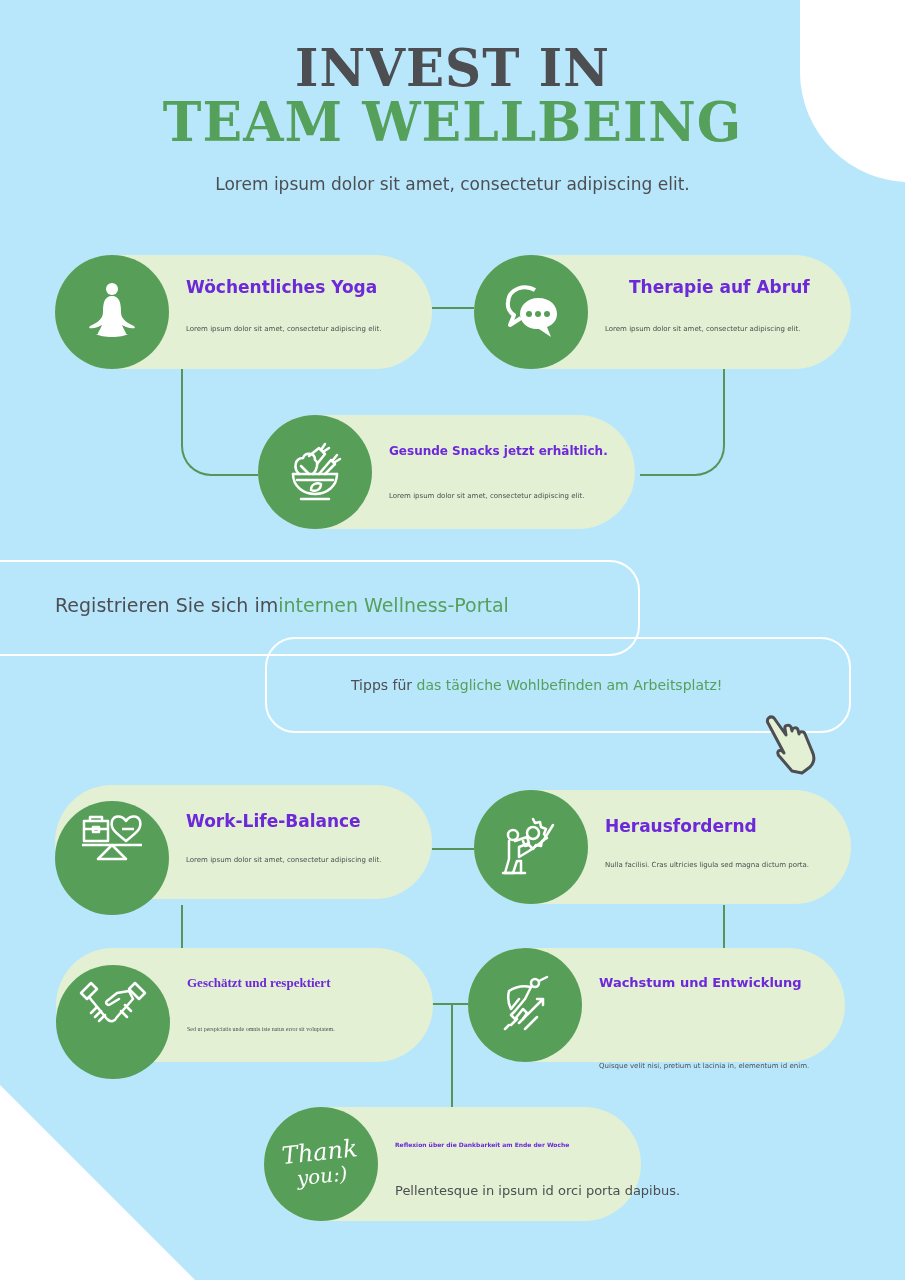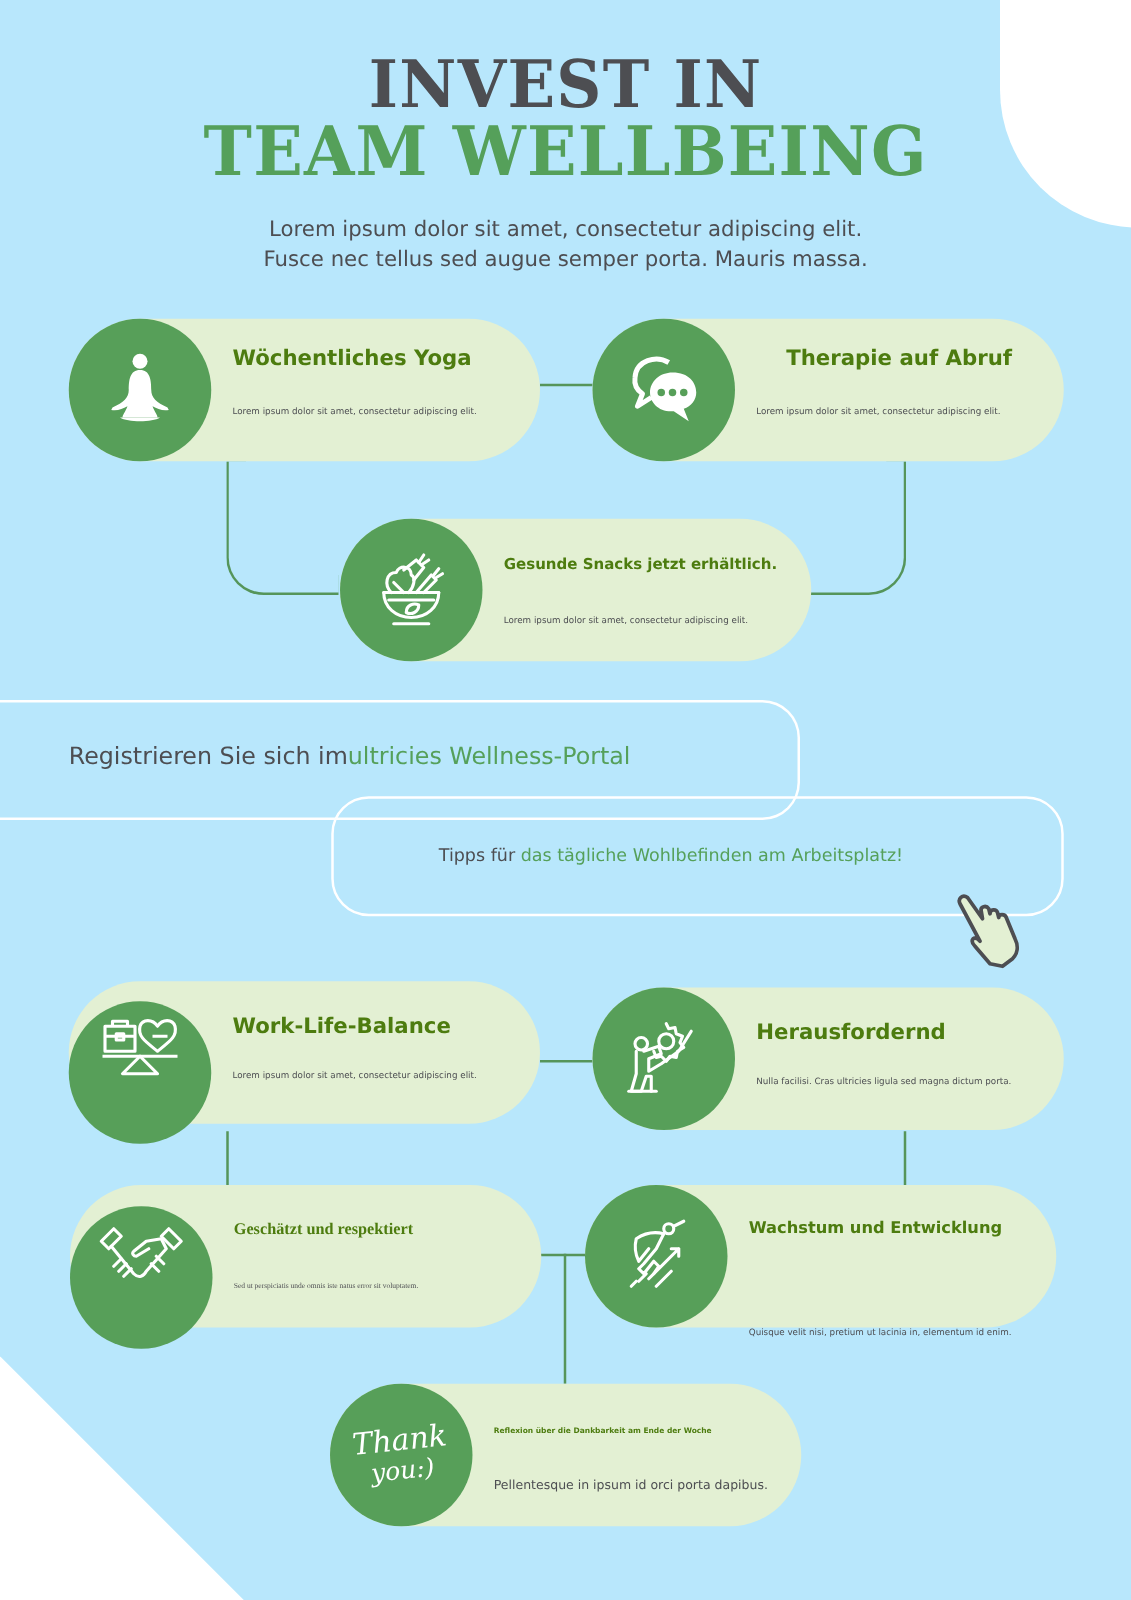--- a/index.html
+++ b/index.html
@@ -10,42 +10,41 @@
   .corner-bl { position: absolute; left: 0; top: 1085px; width: 200px; height: 200px; background: #fff; clip-path: polygon(0 0, 100% 100%, 0 100%); }
 
   .title { position: absolute; left: 0; width: 905px; text-align: center; font-family: "DejaVu Serif", serif; font-weight: 900; letter-spacing: 1px; }
   .title-1 { top: 38px; font-size: 50px; color: #4d4e52; transform: scaleY(1.05); }
   .title-2 { top: 91px; font-size: 52px; color: #55a05a; transform: scaleY(1.05); }
   .subtitle { position: absolute; top: 172px; left: 0; width: 905px; text-align: center; color: #4d4e52; font-family: "DejaVu Sans", sans-serif; font-size: 17px; line-height: 24px; }
 
   .card { position: absolute; height: 114px; background: #e3f0d3; border-radius: 57px; }
   .card .circle { position: absolute; left: 0; top: 0; width: 114px; height: 114px; border-radius: 50%; background: #579f59; display: flex; align-items: center; justify-content: center; }
   .card .circle svg { width: 72px; height: 72px; }
-  .card .c-title { position: absolute; left: 131px; font-weight: bold; color: #4d7c0f; white-space: nowrap; }
+  .card .c-title { position: absolute; left: 131px; font-weight: bold; color: #6d28d9; white-space: nowrap; }
   .card .c-text { position: absolute; left: 131px; font-size: 7px; color: #4d4e52; white-space: nowrap; }
 
   .line { position: absolute; background: #55955a; }
   .curve { position: absolute; border: 2px solid #55955a; }
 
   .pill { position: absolute; border: 2px solid #ffffff; border-radius: 30px; }
   .pill-text { position: absolute; white-space: nowrap; font-family: "DejaVu Sans", sans-serif; }
   .dark { color: #4d4e52; text-align: center; }
   .green { color: #55a05a; }
 </style>
 </head>
 <body>
 
 <div class="corner-tr"></div>
 <div class="corner-bl"></div>
 
 <div class="title title-1">INVEST IN</div>
 <div class="title title-2">TEAM WELLBEING</div>
 <div class="subtitle">
   <div>Lorem ipsum dolor sit amet, consectetur adipiscing elit.</div>
-  <div>Fusce nec tellus sed augue semper porta. Mauris massa.</div>
 </div>
 
 <div class="line" style="left:432px; top:307px; width:42px; height:2px;"></div>
 <div class="curve" style="left:181px; top:369px; width:90px; height:107px; border-top:none; border-right:none; border-radius:0 0 0 30px;"></div>
 <div class="curve" style="left:640px; top:369px; width:85px; height:107px; border-top:none; border-left:none; border-radius:0 0 30px 0;"></div>
 
 <div class="card" style="left:55px; top:255px; width:377px;">
   <div class="circle">
     <svg viewBox="0 0 72 72">
       <circle cx="36" cy="13" r="6" fill="#fff"></circle>
@@ -64,21 +63,21 @@
       <path d="M43 22 C56 22 62 30 62 38 C62 44 58 49 52 51 L56 61 L44 53 C32 54 25 46 25 38 C25 29 33 22 43 22 Z" fill="#fff"></path>
       <circle cx="34" cy="38" r="3" fill="#579f59"></circle>
       <circle cx="43" cy="38" r="3" fill="#579f59"></circle>
       <circle cx="52" cy="38" r="3" fill="#579f59"></circle>
     </svg>
   </div>
   <div class="c-title" style="top:22px; font-size:17px;margin-left:24px;">Therapie auf Abruf</div>
   <div class="c-text" style="top:70px;">Lorem ipsum dolor sit amet, consectetur adipiscing elit.</div>
 </div>
 
-<div class="card" style="left:272px; top:415px; width:377px;">
+<div class="card" style="left:258px; top:415px; width:377px;">
   <div class="circle">
     <svg viewBox="0 0 72 72" fill="none" stroke="#fff" stroke-width="2.5" stroke-linecap="round" stroke-linejoin="round">
       <path d="M14 38 L58 38"></path>
       <path d="M14 38 C14 50 24 58 36 58 C48 58 58 50 58 38"></path>
       <path d="M18 44 L54 44"></path>
       <path d="M22 63 L50 63"></path>
       <path d="M32 54 C32 48 38 46 42 48 C42 54 36 56 32 54 Z"></path>
       <path d="M20 38 C14 32 16 22 24 22 C26 16 36 16 36 24 C40 26 38 34 34 38"></path>
       <path d="M22 30 L30 38"></path>
       <path d="M30 20 L40 12 L46 18 L38 28"></path>
@@ -86,21 +85,21 @@
       <path d="M40 38 L52 24 L56 28 L46 38"></path>
       <path d="M54 24 L58 19 M56 26 L61 23"></path>
     </svg>
   </div>
   <div class="c-title" style="top:29px; font-size:12px;">Gesunde Snacks jetzt erhältlich.</div>
   <div class="c-text" style="top:77px;">Lorem ipsum dolor sit amet, consectetur adipiscing elit.</div>
 </div>
 
 <div class="pill" style="left:-40px; top:560px; width:680px; height:96px; border-radius:0 30px 30px 0; border-left:none;"></div>
 <div class="pill-text" style="left:55px; top:594px; font-size:19px;">
-  <span class="dark">Registrieren Sie sich im</span><span class="green">ultricies Wellness-Portal</span>
+  <span class="dark">Registrieren Sie sich im</span><span class="green">internen Wellness-Portal</span>
 </div>
 <div class="pill" style="left:265px; top:637px; width:586px; height:96px;"></div>
 <div class="pill-text" style="left:305px; top:677px; font-size:14px;margin-left:46px;">
   <span class="dark">Tipps für </span><span class="green">das tägliche Wohlbefinden am Arbeitsplatz!</span>
 </div>
 
 <svg style="position:absolute; left:762px; top:713px;" width="64" height="62" viewBox="0 0 64 62">
   <path d="M6 10 C4 6 8 2 12 5 L24 22 L23 16 C22 12 27 11 29 14 L30 18 C30 14 35 14 36 17 L37 21 C37 18 42 18 43 21 L50 38 C53 44 52 50 48 54 L40 60 L30 58 L18 44 C14 40 16 36 20 38 L22 40 Z" fill="#e3f0d3" stroke="#4d4e52" stroke-width="3" stroke-linejoin="round"></path>
 </svg>
 
@@ -173,14 +172,14 @@
 </div>
 
 <div class="card" style="left:264px; top:1107px; width:377px;">
   <div class="circle" style="flex-direction:column;">
     <div style="color:#fff; font-family:'DejaVu Serif', serif; font-style:italic; text-align:center; line-height:24px; transform:rotate(-6deg);">
       <div style="font-size:24px;">Thank</div>
       <div style="font-size:20px;">you:)</div>
     </div>
   </div>
   <div class="c-title" style="top:34px; font-size:6px;">Reflexion über die Dankbarkeit am Ende der Woche</div>
-  <div class="c-text" style="top:76px; font-size:10px;">Pellentesque in ipsum id orci porta dapibus.</div>
+  <div class="c-text" style="top:76px; font-size:13px;">Pellentesque in ipsum id orci porta dapibus.</div>
 </div>
 
 </body></html>

